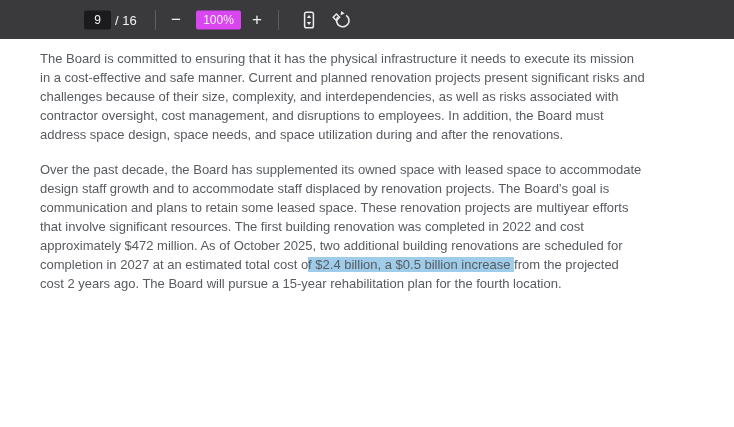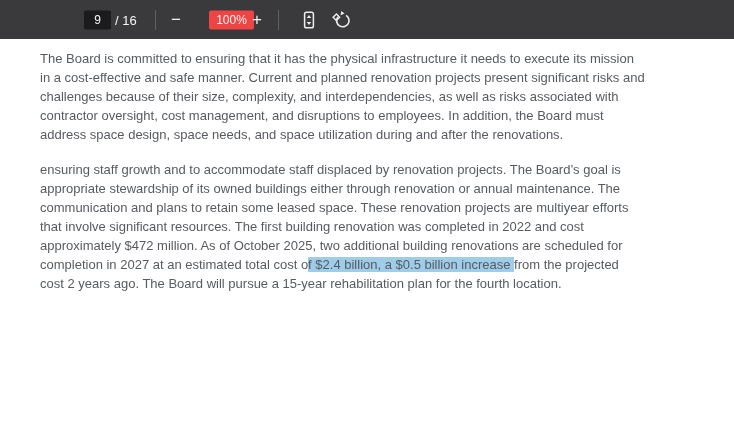--- a/index.html
+++ b/index.html
@@ -33,23 +33,23 @@
   .tb-btn {
     background: none; border: none; padding: 0; margin: 0;
     width: 24px; height: 24px;
     display: flex; align-items: center; justify-content: center;
     color: #f1f1f1; cursor: pointer;
     font-family: "Liberation Sans", sans-serif; font-size: 17px; line-height: 1;
   }
   .zoom-out { left: 164px; }
   .zoom-box {
     left: 196px; width: 45px; height: 19px;
-    background: #ef4444; border-radius: 2px;
+    background: #d946ef; border-radius: 2px;
     color: #f5f5f5; font-size: 12px;
-    display: flex; align-items: center; justify-content: center; margin-left: 13px;
+    display: flex; align-items: center; justify-content: center;
   }
   .zoom-in { left: 245px; }
   .fit-btn { left: 297px; }
   .rotate-btn { left: 330px; }
   .tb-btn svg { display: block; }
 
   
   .page { padding: 10px 30px 0 40px; }
   .para { margin: 0 0 16px 0; }
   .line {
@@ -103,22 +103,22 @@
 
     <div class="para">
       <div class="line">The Board is committed to ensuring that it has the physical infrastructure it needs to execute its mission</div>
       <div class="line">in a cost-effective and safe manner. Current and planned renovation projects present significant risks and</div>
       <div class="line">challenges because of their size, complexity, and interdependencies, as well as risks associated with</div>
       <div class="line">contractor oversight, cost management, and disruptions to employees. In addition, the Board must</div>
       <div class="line">address space design, space needs, and space utilization during and after the renovations.</div>
     </div>
 
     <div class="para">
-      <div class="line">ensuring staff growth and to accommodate staff displaced by renovation projects. The Board’s goal is</div>
-      <div class="line">appropriate stewardship of its owned buildings either through renovation or annual maintenance. The</div>
+      <div class="line">Over the past decade, the Board has supplemented its owned space with leased space to accommodate</div>
+      <div class="line">design staff growth and to accommodate staff displaced by renovation projects. The Board’s goal is</div>
       <div class="line">communication and plans to retain some leased space. These renovation projects are multiyear efforts</div>
       <div class="line">that involve significant resources. The first building renovation was completed in 2022 and cost</div>
       <div class="line">approximately $472 million. As of October 2025, two additional building renovations are scheduled for</div>
       <div class="line"><span>completion in 2027 at an estimated total cost o</span><span class="hl">f $2.4 billion, a $0.5 billion increase </span><span>from the projected</span></div>
       <div class="line">cost 2 years ago. The Board will pursue a 15-year rehabilitation plan for the fourth location.</div>
     </div>
 
 
   </div>
 </div>

